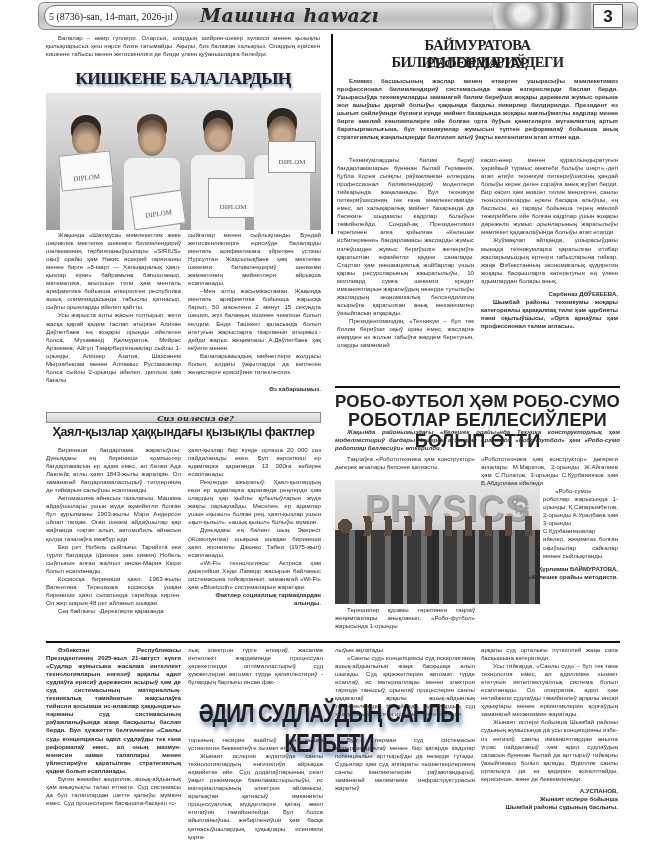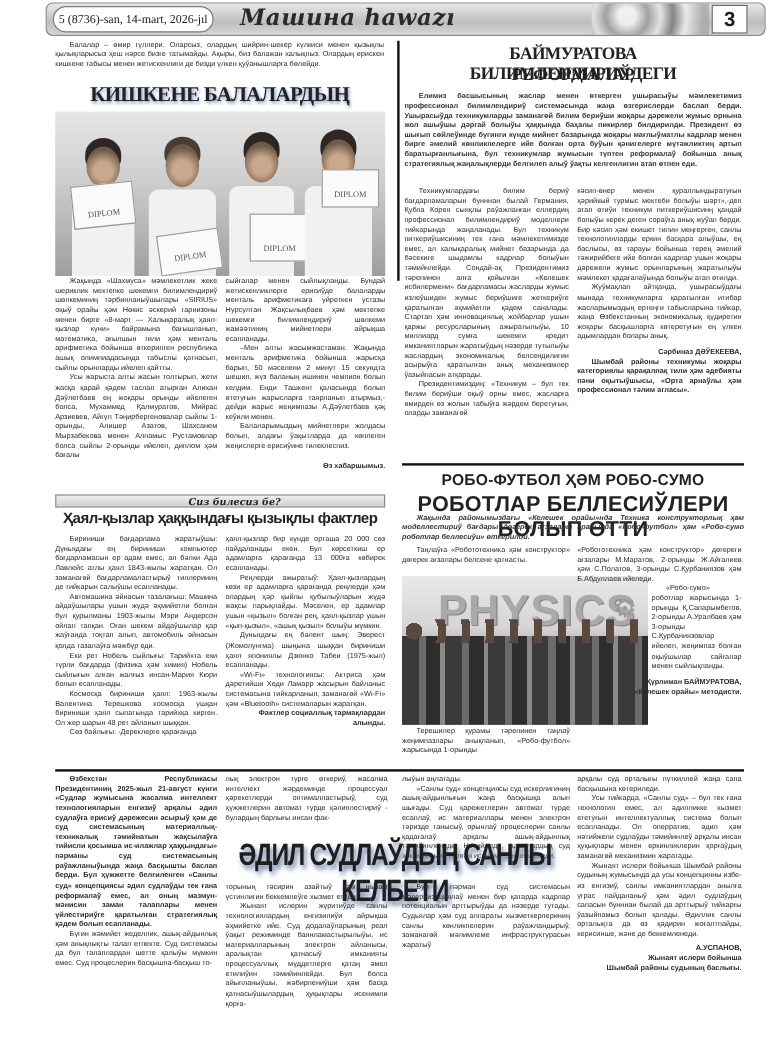--- a/index.html
+++ b/index.html
@@ -129,21 +129,21 @@
 </div>
 <div class="col txt" style="left:481px; top:156px; width:137px;">
   <p style="text-indent:0">кәсип-өнер менен қураллындыратуғын ҳәрийкый турмыс мектеби болыўы шәрт»,-деп атап өтиўи техникум питкериўшисинң қандай болыўы керек деген сораўға анық жуўап берди. Бир кәсип ҳәм екишет тилин меңгерген, санлы технологияларды еркин басқара алыўшы, ең баслысы, өз тарауы бойынша терең әмелий тәжирийбеге ийе болған кадрлар ушын жоқары дәрежели жумыс орынларының жаратылыўы мәмлекет қадағалаўында болыўы атап өтилди.</p>
   <p>Жуўмақлап айтқанда, ушырасыўдағы мынада техникумларға қаратылған итибар жасларымыздың ертеңги табысларына тийкар, жаңа Өзбекстанның экономикалық қүдиретин жоқары басқышларға көтеретуғын ең үлкен адымлардан болары анық.</p>
   <div class="right bold" style="margin-top:5px;">Сәрбиназ ДӘЎЕКЕЕВА,</div>
   <div class="bold" style="text-indent:12px;">Шымбай районы техникумы жоқары категориялы қарақалпақ тили ҳәм әдебияты пәни оқытыўшысы, «Орта арнаўлы ҳәм профессионал тәлим агласы».</div>
 </div>
 
 <div class="rule-h" style="left:335px; top:386px; width:285px; height:2px;"></div>
 
-<div class="col head-sans" style="left:335px; top:392px; width:285px; font-size:13px; letter-spacing:0.2px;">РОБО-ФУТБОЛ ҲӘМ РОБО-СУМО</div>
+<div class="col head-sans" style="left:335px; top:392px; width:285px; font-size:17px; letter-spacing:0.2px;">РОБО-ФУТБОЛ ҲӘМ РОБО-СУМО</div>
 <div class="col head-sans" style="left:335px; top:410px; width:285px; font-size:18px; letter-spacing:0.2px;">РОБОТЛАР БЕЛЛЕСИЎЛЕРИ БОЛЫП ӨТТИ</div>
 <div class="col txt bold ital" style="left:335px; top:428px; width:285px; color:#333;">
   <p>Жақында районымыздағы «Келешек орайы»нда Техника конструкторлық ҳәм моделлестириў бағдары дөгерек ағзалары арасында «Робо-футбол» ҳәм «Робо-сумо роботлар беллесиўи» өткерилди.</p>
 </div>
 <div class="col txt" style="left:335px; top:455px; width:140px;">
   <p>Таңлаўға «Робототехника ҳәм конструктор» дөгерек ағзалары белсене қатнасты.</p>
 </div>
 <div class="photo" style="left:335px; top:480px; width:205px; height:124px; background:linear-gradient(180deg,#e9e9e9 0%,#d4d4d4 35%,#7a7a7a 70%,#555 100%);">
   <div style="position:absolute; left:30px; top:8px; font-family:'Liberation Sans',sans-serif; font-weight:bold; font-size:36px; color:#a9a9a9; letter-spacing:1px; text-shadow:1px 1px 0 #888;">PHYSICS</div>
   <div style="position:absolute; left:176px; top:14px; font-size:22px; color:#999;">⚙</div>

